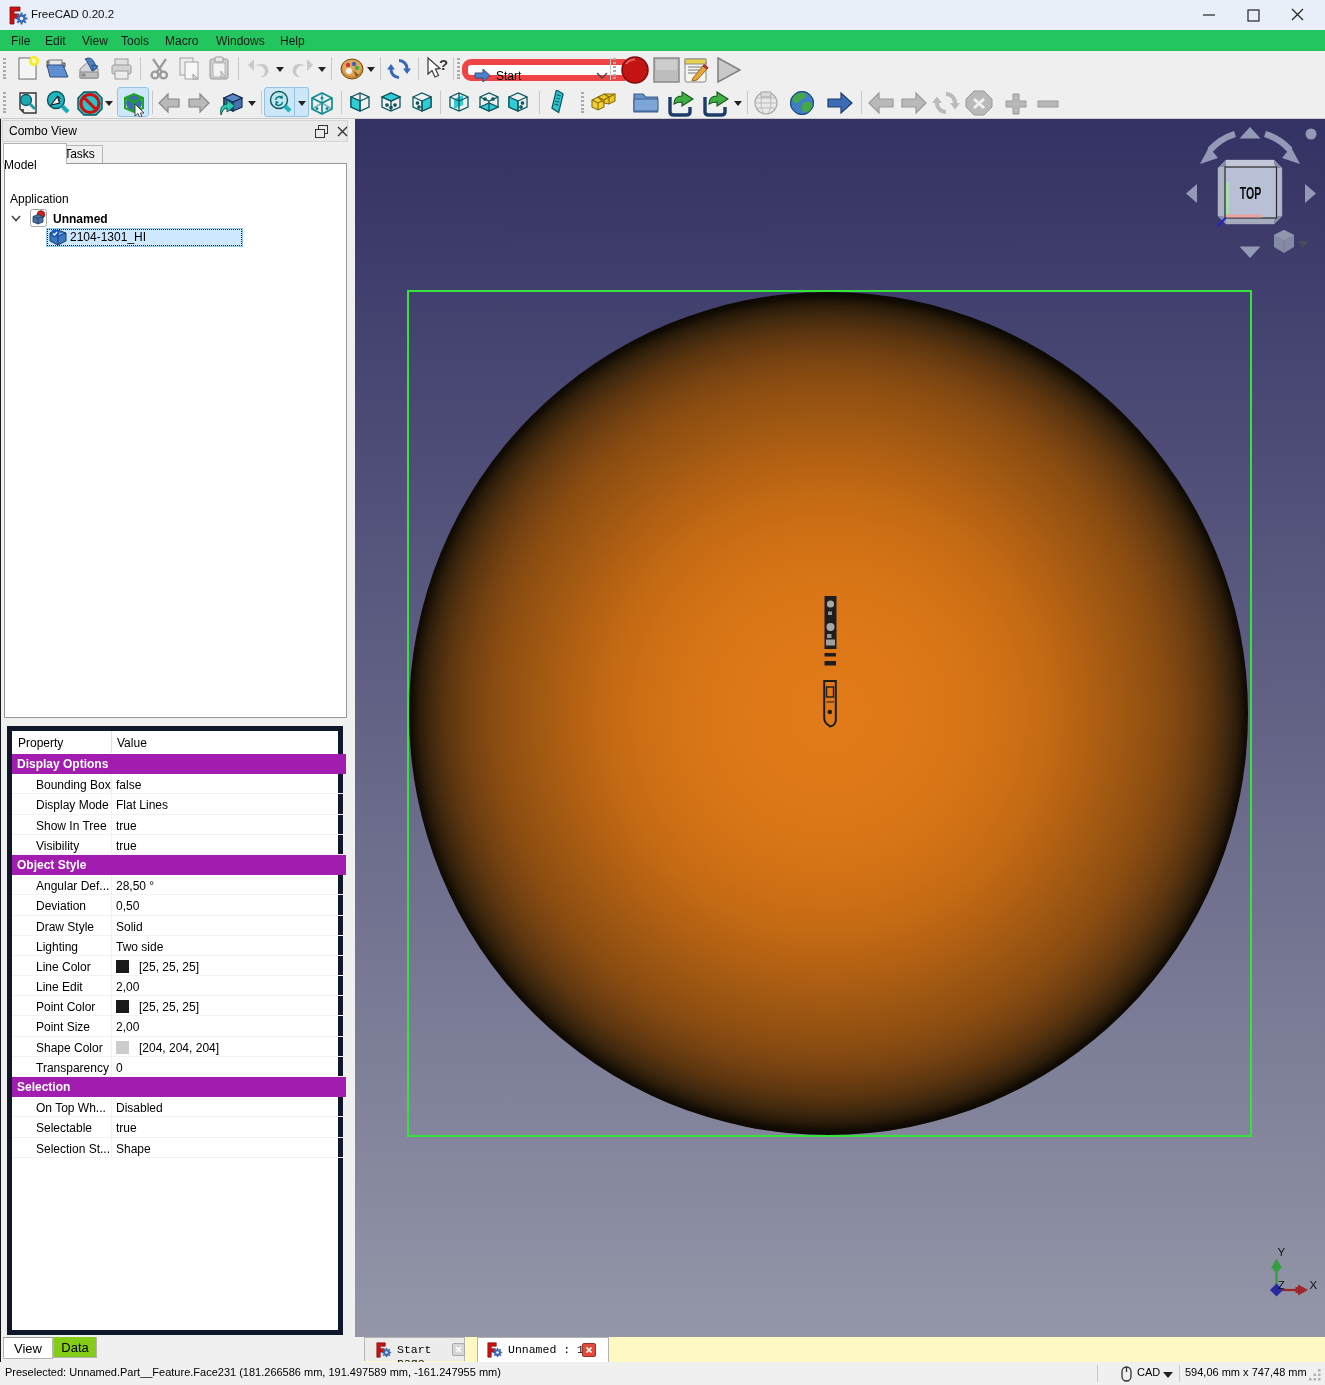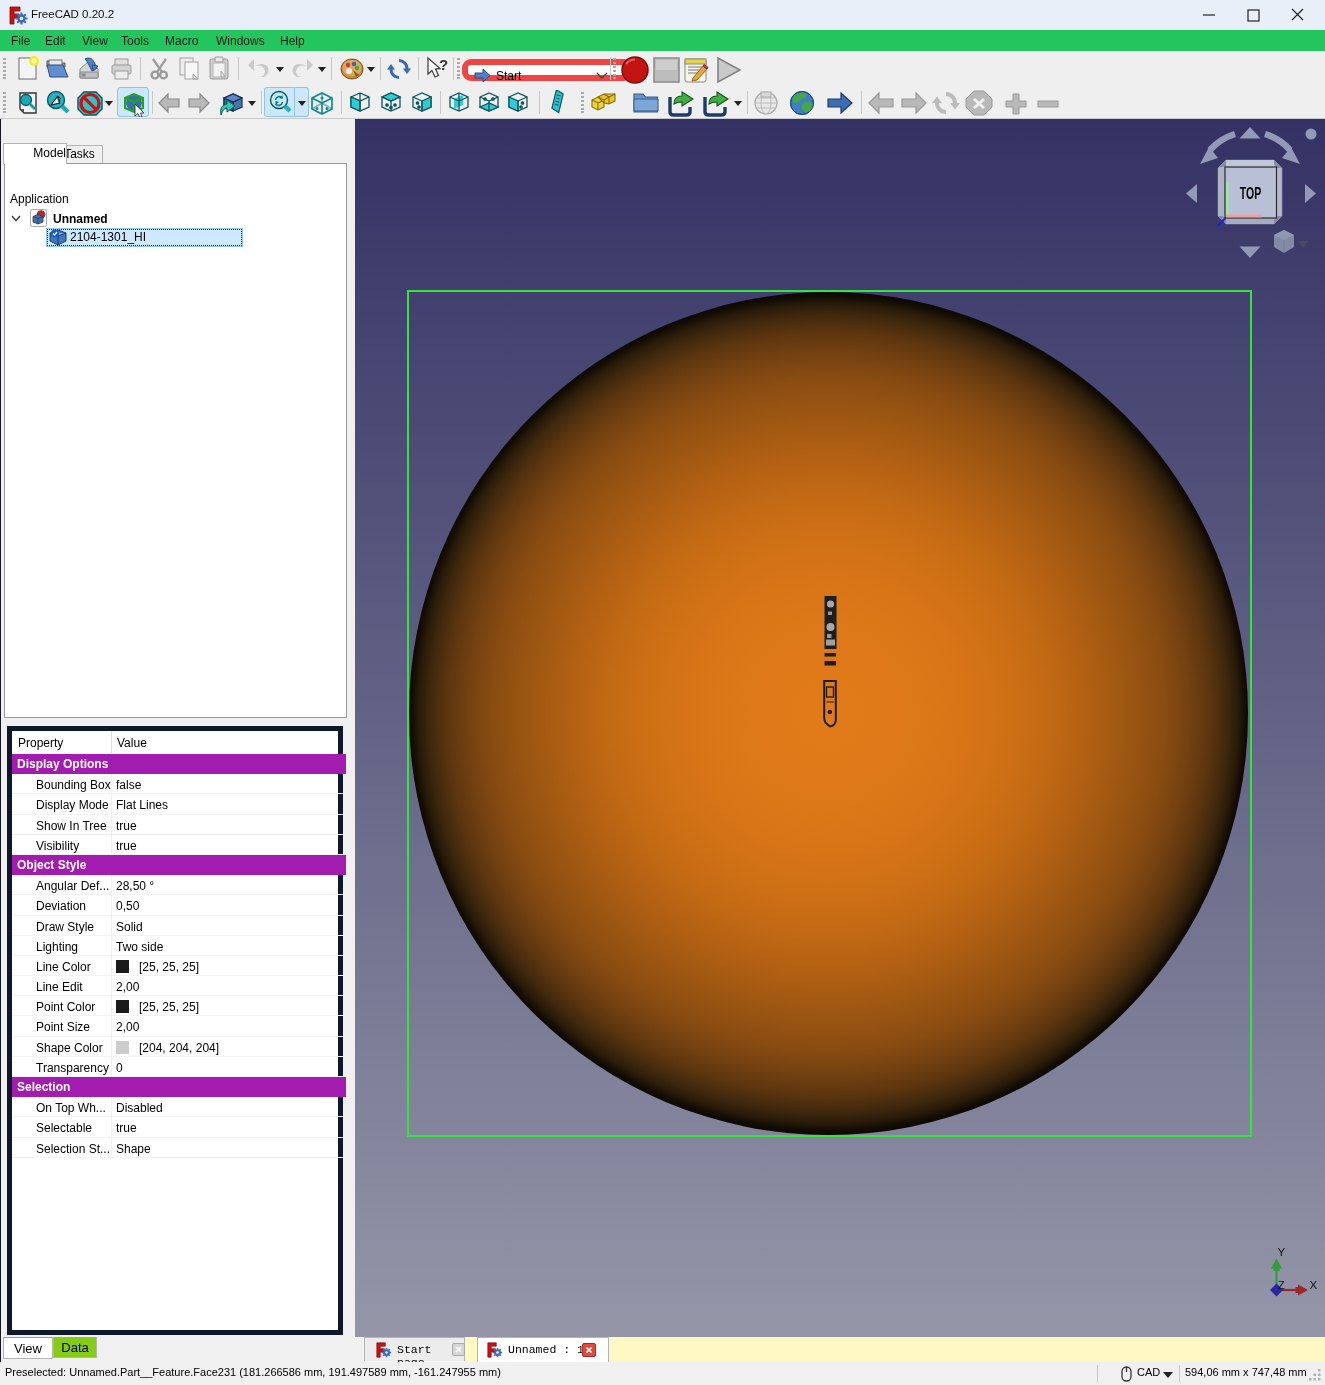--- a/index.html
+++ b/index.html
@@ -436,21 +436,31 @@
       </svg>
   <svg class="abs" style="left:1001px;top:4px" width="30" height="26" viewBox="0 0 30 26">
         <path d="M12 4 h6 v7 h7 v6 h-7 v7 h-6 v-7 h-7 v-6 h7 z" fill="#b9b9b9" stroke="#9a9a9a"></path>
       </svg>
   <svg class="abs" style="left:1033px;top:4px" width="30" height="26" viewBox="0 0 30 26">
         <rect x="5" y="11" width="20" height="6" fill="#b9b9b9" stroke="#9a9a9a"></rect>
       </svg>
   </div>
 </div>
 <div class="abs" id="dock">
-  <div class="abs" style="left:2px;top:24px;width:64px;height:21px;background:#fff;border:1px solid #b4b4b4;border-bottom:none;z-index:2;text-align:right;padding-top:2px">Model</div>
+  <div class="abs" id="cvtitle">
+      <span style="position:absolute;left:6px;top:3px;font-size:12px">Combo View</span>
+    <svg class="abs" style="left:312px;top:4px" width="13" height="13">
+        <rect x="3.5" y="0.5" width="9" height="8" fill="none" stroke="#333"></rect>
+        <rect x="0.5" y="4.5" width="9" height="8" fill="#eaeaea" stroke="#333"></rect>
+      </svg>
+    <svg class="abs" style="left:333px;top:4px" width="13" height="13">
+        <path d="M2 2 L11 11 M11 2 L2 11" stroke="#333" stroke-width="1.4"></path>
+      </svg>
+  </div>
+  <div class="abs" style="left:2px;top:24px;width:64px;height:21px;background:#fff;border:1px solid #b4b4b4;border-bottom:none;z-index:2;text-align:left;padding-top:14px">Model</div>
   <div class="abs" style="left:55px;top:26px;width:47px;height:19px;background:#f0f0f0;border:1px solid #b4b4b4;border-bottom:none;text-align:center;padding-top:1px">Tasks</div>
   <div class="abs" style="left:3px;top:44px;width:343px;height:555px;background:#fff;border:1px solid #999">
     <span class="abs" style="left:5px;top:28px">Application</span>
     <svg class="abs" style="left:6px;top:51px" width="10" height="7">
         <path d="M1 1 L5 5.5 L9 1" fill="none" stroke="#444" stroke-width="1.5"></path>
       </svg>
     <svg class="abs" style="left:25px;top:45px" width="17" height="18" viewBox="0 0 17 18">
         <rect x="0.5" y="0.5" width="16" height="17" rx="2" fill="#fff" stroke="#aaa"></rect>
         <circle cx="11" cy="5.5" r="3.8" fill="#cc2222" stroke="#881111" stroke-width="0.8"></circle>
         <g stroke="#1c3c66" stroke-width="0.8">

